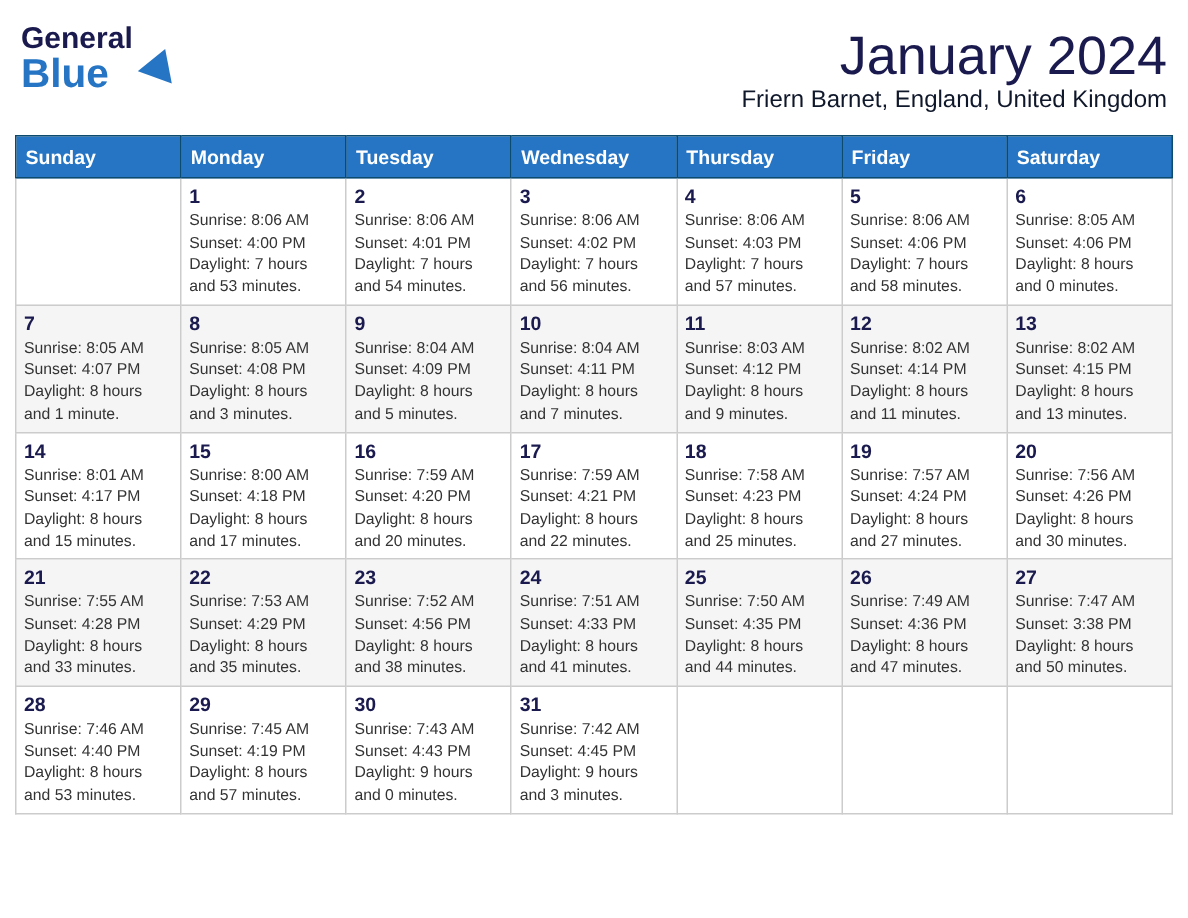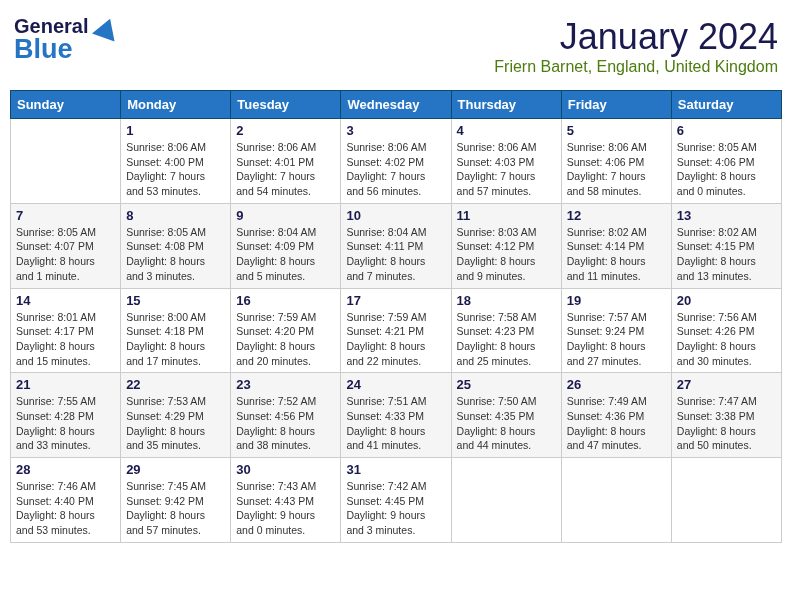--- a/index.html
+++ b/index.html
@@ -20,21 +20,21 @@
     .title-area {
       text-align: right;
     }
     .month-year {
       font-size: 36px;
       color: #1a1a4e;
       font-weight: normal;
     }
     .location {
       font-size: 16px;
-      color: #4d7c0f;
+      color: #0f172a;
     }
     table {
       width: 100%;
       border-collapse: collapse;
       table-layout: fixed;
     }
     thead tr th {
       background-color: #2575c4;
       color: #fff;
       text-align: left;
@@ -63,21 +63,21 @@
       margin-bottom: 2px;
     }
     .cell-content {
       line-height: 1.4;
     }
     td.empty {
       background: #fff !important;
     }
     .logo-wrapper {
       display: flex;
-      align-items: flex-start;
+      align-items: flex-end;
       gap: 4px;
     }
     .logo-text-wrapper {
       line-height: 1.0;
     }
     .general-text {
       font-size: 20px;
       font-weight: bold;
       color: #1a1a4e;
     }
@@ -196,21 +196,21 @@
         <td>
           <span class="day-number">17</span>
           <div class="cell-content"><span>Sunrise: 7:59 AM</span><br><span>Sunset: 4:21 PM</span><br><span>Daylight: 8 hours</span><br><span>and 22 minutes.</span></div>
         </td>
         <td>
           <span class="day-number">18</span>
           <div class="cell-content"><span>Sunrise: 7:58 AM</span><br><span>Sunset: 4:23 PM</span><br><span>Daylight: 8 hours</span><br><span>and 25 minutes.</span></div>
         </td>
         <td>
           <span class="day-number">19</span>
-          <div class="cell-content"><span>Sunrise: 7:57 AM</span><br><span>Sunset: 9:24 PM</span><br><span>Daylight: 8 hours</span><br><span>and 27 minutes.</span></div>
+          <div class="cell-content"><span>Sunrise: 7:57 AM</span><br><span>Sunset: 4:24 PM</span><br><span>Daylight: 8 hours</span><br><span>and 27 minutes.</span></div>
         </td>
         <td>
           <span class="day-number">20</span>
           <div class="cell-content"><span>Sunrise: 7:56 AM</span><br><span>Sunset: 4:26 PM</span><br><span>Daylight: 8 hours</span><br><span>and 30 minutes.</span></div>
         </td>
       </tr>
       <tr>
         <td>
           <span class="day-number">21</span>
           <div class="cell-content"><span>Sunrise: 7:55 AM</span><br><span>Sunset: 4:28 PM</span><br><span>Daylight: 8 hours</span><br><span>and 33 minutes.</span></div>
@@ -240,21 +240,21 @@
           <div class="cell-content"><span>Sunrise: 7:47 AM</span><br><span>Sunset: 3:38 PM</span><br><span>Daylight: 8 hours</span><br><span>and 50 minutes.</span></div>
         </td>
       </tr>
       <tr>
         <td>
           <span class="day-number">28</span>
           <div class="cell-content"><span>Sunrise: 7:46 AM</span><br><span>Sunset: 4:40 PM</span><br><span>Daylight: 8 hours</span><br><span>and 53 minutes.</span></div>
         </td>
         <td>
           <span class="day-number">29</span>
-          <div class="cell-content"><span>Sunrise: 7:45 AM</span><br><span>Sunset: 9:42 PM</span><br><span>Daylight: 8 hours</span><br><span>and 57 minutes.</span></div>
+          <div class="cell-content"><span>Sunrise: 7:45 AM</span><br><span>Sunset: 4:19 PM</span><br><span>Daylight: 8 hours</span><br><span>and 57 minutes.</span></div>
         </td>
         <td>
           <span class="day-number">30</span>
           <div class="cell-content"><span>Sunrise: 7:43 AM</span><br><span>Sunset: 4:43 PM</span><br><span>Daylight: 9 hours</span><br><span>and 0 minutes.</span></div>
         </td>
         <td>
           <span class="day-number">31</span>
           <div class="cell-content"><span>Sunrise: 7:42 AM</span><br><span>Sunset: 4:45 PM</span><br><span>Daylight: 9 hours</span><br><span>and 3 minutes.</span></div>
         </td>
         <td class="empty"></td>

